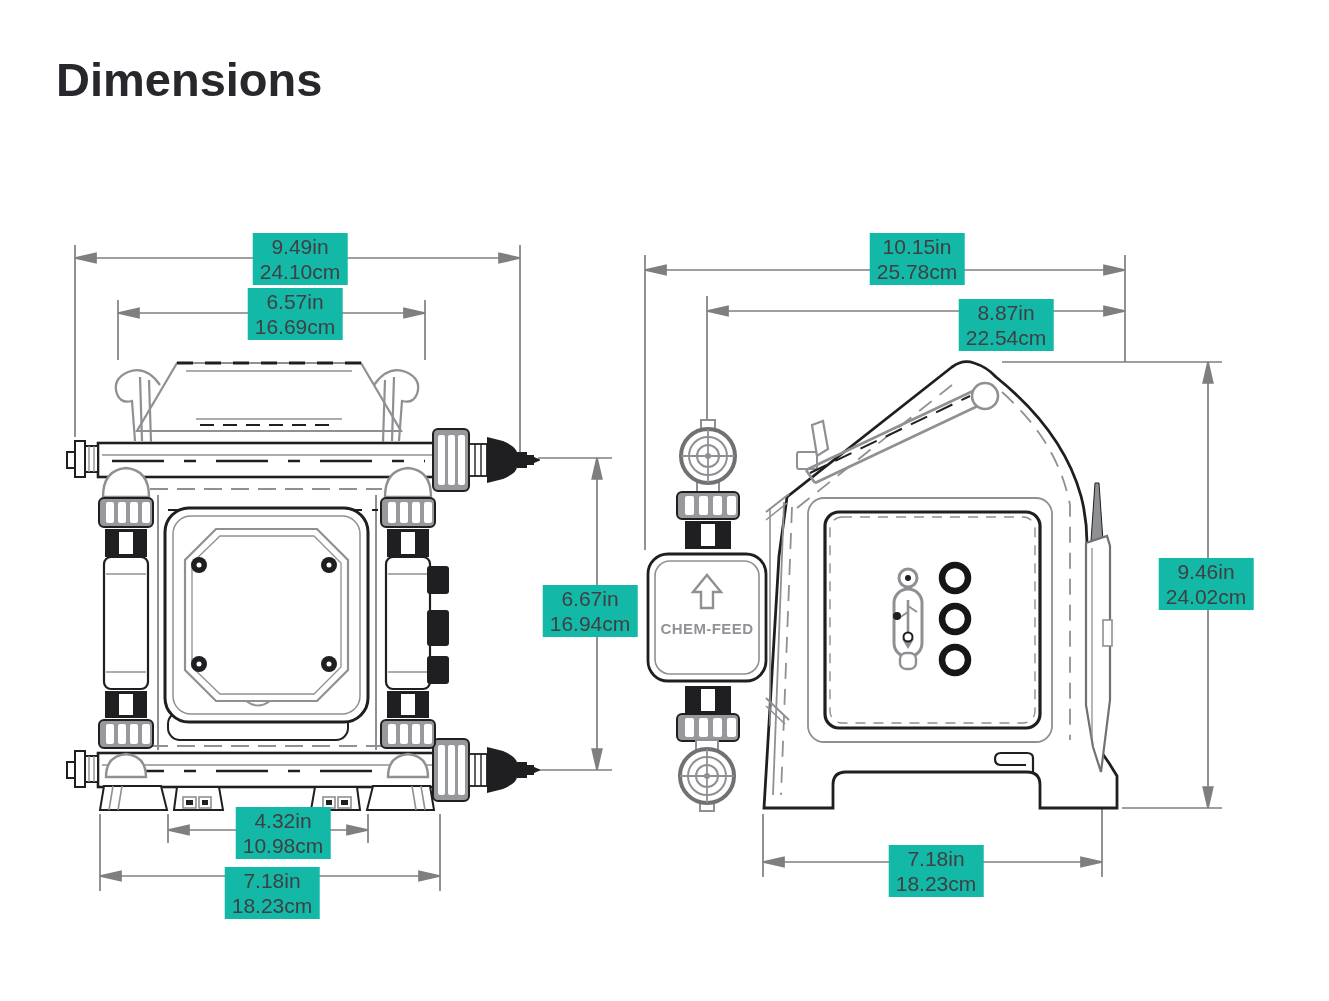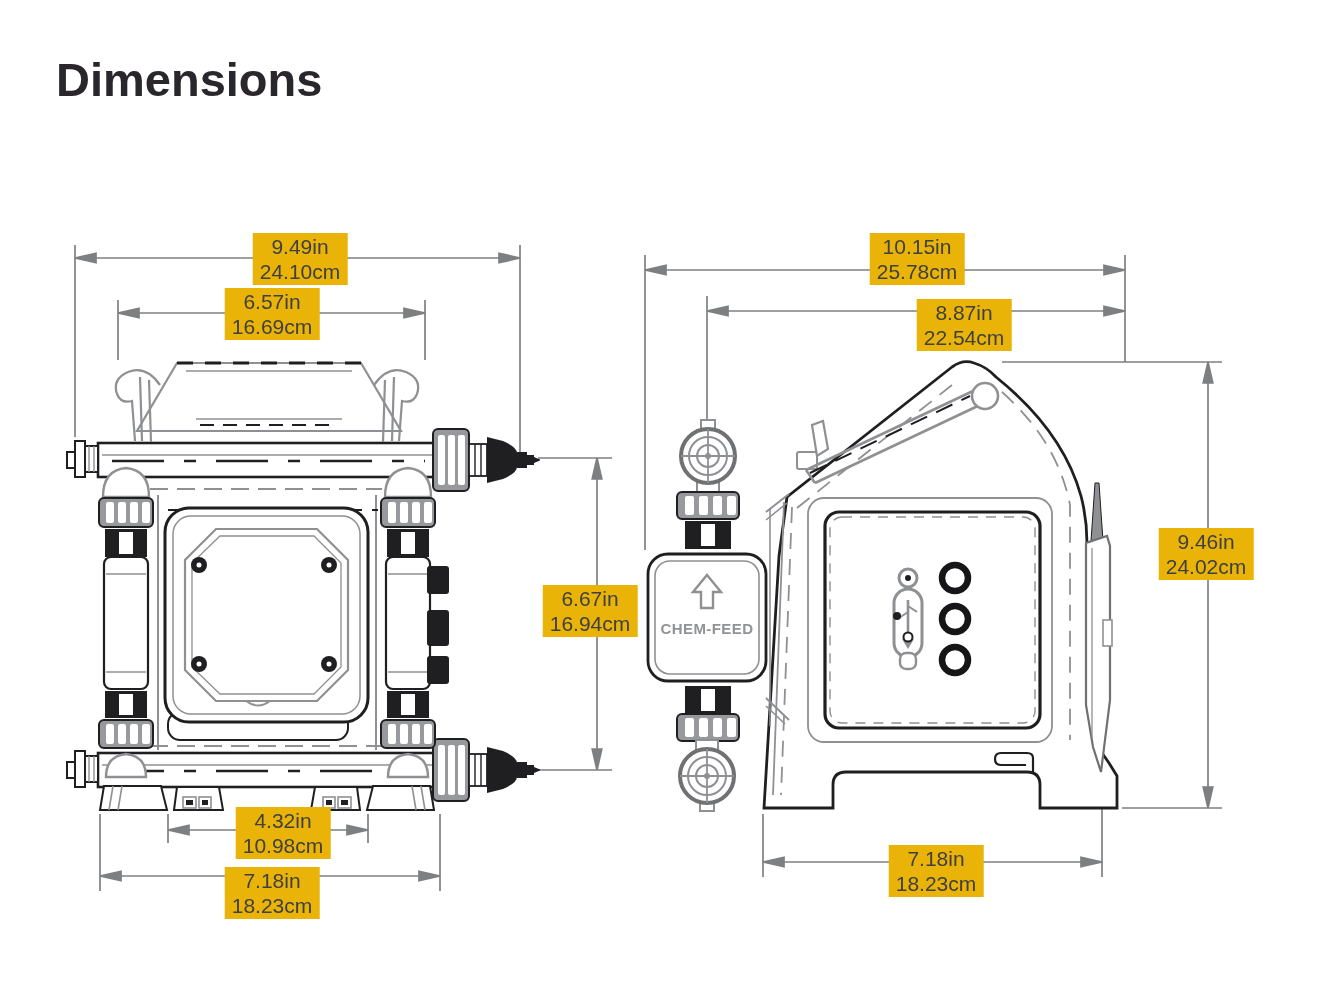--- a/index.html
+++ b/index.html
@@ -1,21 +1,21 @@
 <!DOCTYPE html>
 <html><head>
 <meta charset="utf-8">
 <style>
   html,body{margin:0;padding:0;background:#ffffff;}
   .canvas{position:relative;width:1329px;height:1001px;background:#ffffff;overflow:hidden;
           font-family:"Liberation Sans",sans-serif;}
   .page-title{position:absolute;left:56px;top:52px;font-size:47px;font-weight:bold;
               color:#29272b;letter-spacing:0;}
   svg{position:absolute;left:0;top:0;}
-  .dim-label{position:absolute;transform:translate(-50%,-50%);background:#eab308;
+  .dim-label{position:absolute;transform:translate(-50%,-50%);background:#14b8a6;
              padding:1px 7px;text-align:center;font-size:21px;line-height:25px;
              color:#3f4043;white-space:nowrap;}
   .dim-label span{display:block;}
 </style>
 </head>
 <body>
 
 <div class="canvas">
 
   <div class="page-title">Dimensions</div>
@@ -338,45 +338,45 @@
         <path d="M707,575 L721,592 L713,592 L713,608 L701,608 L701,592 L693,592 Z" fill="#ffffff" stroke="#8e9093" stroke-width="2.4"></path>
         <text x="707" y="634" text-anchor="middle" font-family="Liberation Sans, sans-serif" font-size="15" font-weight="bold" letter-spacing="0.4" fill="#919396">CHEM-FEED</text>
       </g>
     </g>
   </svg>
 
   <div class="dim-label" style="left:300px;top:259px">
     <span>9.49in</span>
     <span>24.10cm</span>
   </div>
-  <div class="dim-label" style="left:272px;top:314px">
+  <div class="dim-label" style="left:295px;top:314px">
     <span>6.57in</span>
     <span>16.69cm</span>
   </div>
   <div class="dim-label" style="left:590px;top:611px">
     <span>6.67in</span>
     <span>16.94cm</span>
   </div>
   <div class="dim-label" style="left:283px;top:833px">
     <span>4.32in</span>
     <span>10.98cm</span>
   </div>
   <div class="dim-label" style="left:272px;top:893px">
     <span>7.18in</span>
     <span>18.23cm</span>
   </div>
   <div class="dim-label" style="left:917px;top:259px">
     <span>10.15in</span>
     <span>25.78cm</span>
   </div>
-  <div class="dim-label" style="left:964px;top:325px">
+  <div class="dim-label" style="left:1006px;top:325px">
     <span>8.87in</span>
     <span>22.54cm</span>
   </div>
-  <div class="dim-label" style="left:1206px;top:554px">
+  <div class="dim-label" style="left:1206px;top:584px">
     <span>9.46in</span>
     <span>24.02cm</span>
   </div>
   <div class="dim-label" style="left:936px;top:871px">
     <span>7.18in</span>
     <span>18.23cm</span>
   </div>
 
 </div>
 

